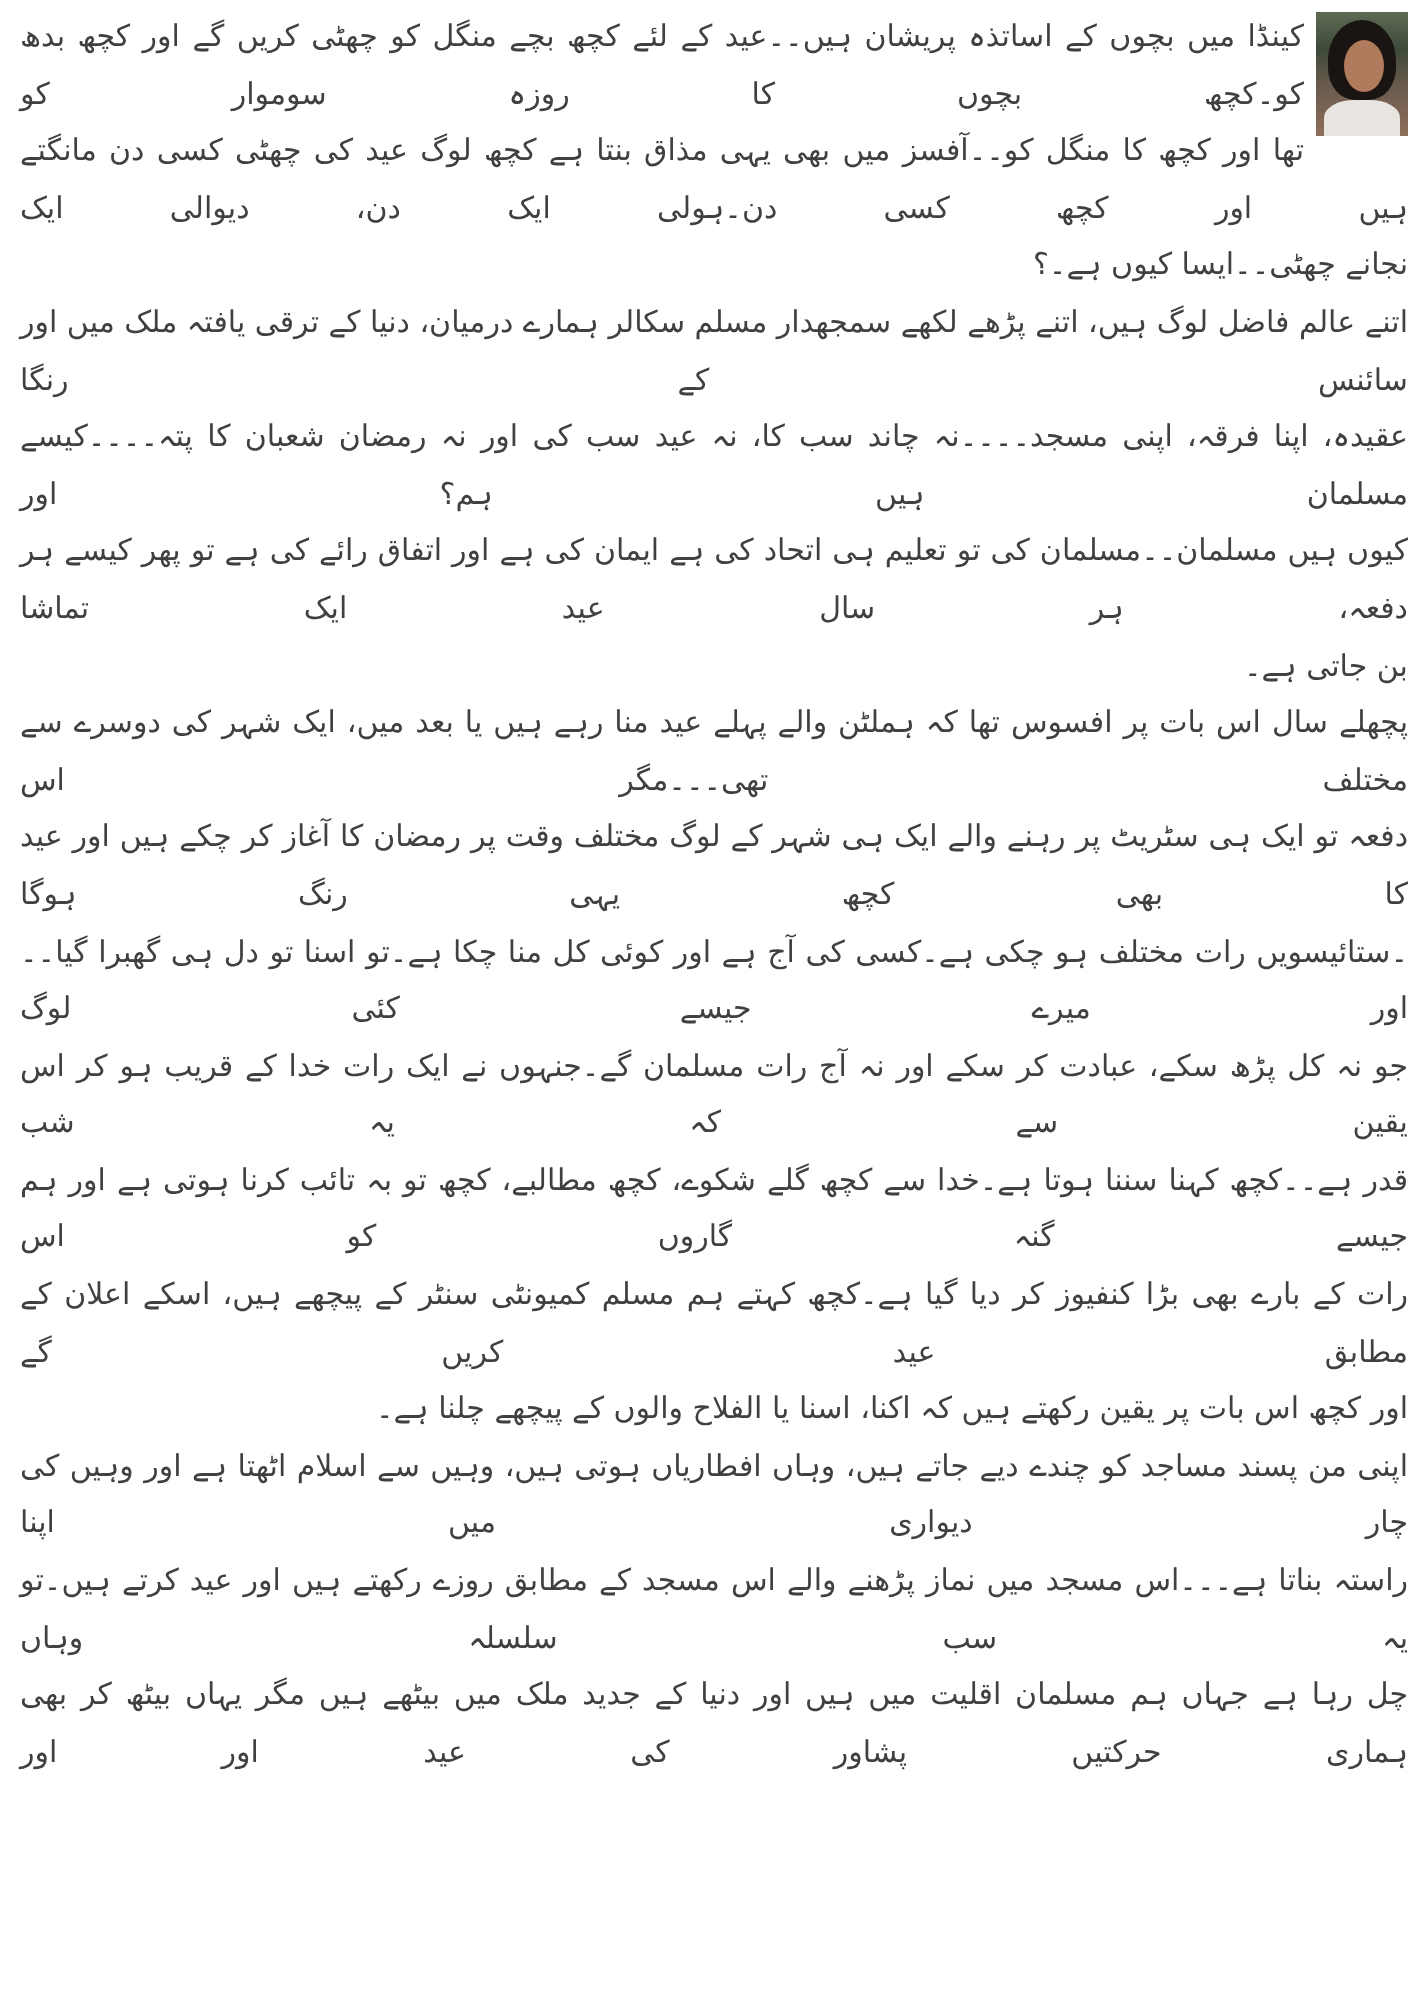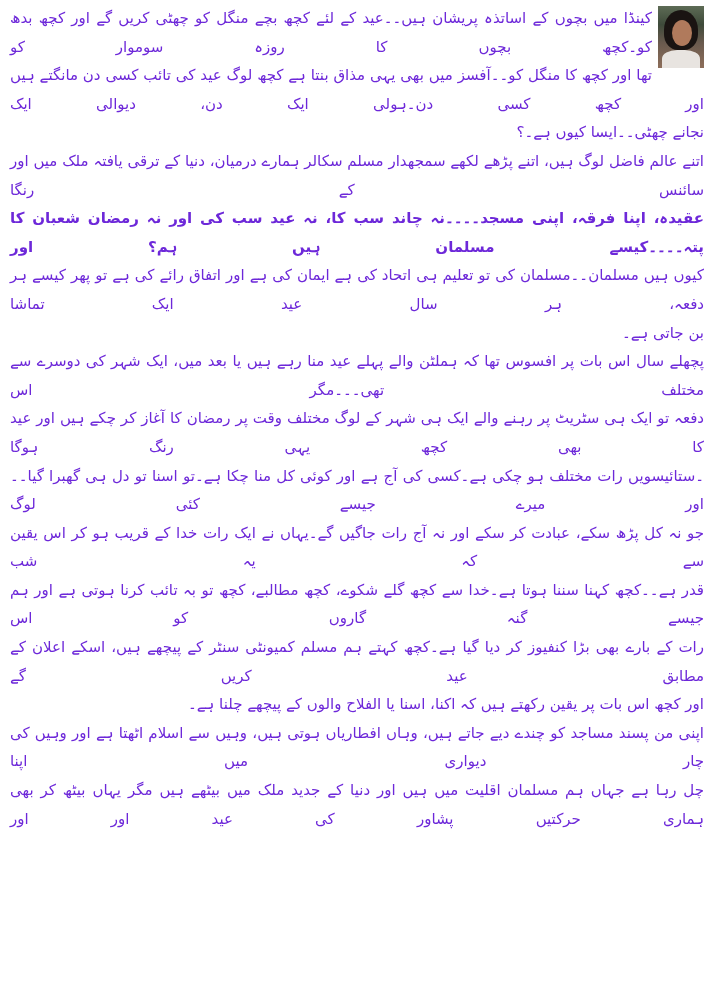--- a/index.html
+++ b/index.html
@@ -1,20 +1,20 @@
 <!DOCTYPE html>
 <html><head>
 <meta charset="utf-8">
 <style>
   html, body { margin:0; padding:0; background:#ffffff; }
   body { width:712px; height:995px; overflow:hidden; position:relative; }
   .page {
     position:absolute; left:0; top:0; width:712px; height:995px;
     direction:rtl; box-sizing:border-box; padding:4px 8px 0 10px;
-    font-family:"DejaVu Sans", sans-serif; color:#6d28d9;
+    font-family:"DejaVu Sans", sans-serif; color:#404040;
   }
   .author-photo {
     float:right; width:46px; height:62px; margin:2px 0 2px 6px;
     background:linear-gradient(180deg,#5d6b55 0%,#3e4a3a 30%,#6a5a4e 60%,#8d6e5a 100%);
     position:relative; overflow:hidden;
   }
   .author-photo .hair { position:absolute; left:6px; top:4px; width:34px; height:40px; border-radius:50% 50% 40% 40%; background:#1a1412; }
   .author-photo .face { position:absolute; left:14px; top:14px; width:20px; height:26px; border-radius:50%; background:#b07a5c; }
   .author-photo .body { position:absolute; left:4px; top:44px; width:38px; height:22px; border-radius:40% 40% 0 0; background:#e8e4e0; }
   p.line {
@@ -28,36 +28,37 @@
 
 <div class="page">
   <div class="author-photo">
     <div class="hair"></div>
     <div class="face"></div>
     <div class="body"></div>
   </div>
   <div id="article-body">
       <div class="para">
         <p class="line" style="text-align-last: justify;">کینڈا میں بچوں کے اساتذہ پریشان ہیں۔۔عید کے لئے کچھ بچے منگل کو چھٹی کریں گے اور کچھ بدھ کو۔کچھ بچوں کا روزہ سوموار کو</p>
-        <p class="line" style="text-align-last: justify;">تھا اور کچھ کا منگل کو۔۔آفسز میں بھی یہی مذاق بنتا ہے کچھ لوگ عید کی تائب کسی دن مانگتے ہیں اور کچھ کسی دن۔ہولی ایک دن، دیوالی ایک</p>
+        <p class="line" style="text-align-last: justify;">تھا اور کچھ کا منگل کو۔۔آفسز میں بھی یہی مذاق بنتا ہے کچھ لوگ عید کی چھٹی کسی دن مانگتے ہیں اور کچھ کسی دن۔ہولی ایک دن، دیوالی ایک</p>
         <p class="line" style="text-align-last: right;">نجانے چھٹی۔۔ایسا کیوں ہے۔؟</p>
       </div>
       <div class="para">
         <p class="line" style="text-align-last: justify;">اتنے عالم فاضل لوگ ہیں، اتنے پڑھے لکھے سمجھدار مسلم سکالر ہمارے درمیان، دنیا کے ترقی یافتہ ملک میں اور سائنس کے رنگا</p>
-        <p class="line" style="text-align-last: justify; font-weight: bold;">عقیدہ، اپنا فرقہ، اپنی مسجد۔۔۔۔نہ چاند سب کا، نہ عید سب کی اور نہ رمضان شعبان کا پتہ۔۔۔۔کیسے مسلمان ہیں ہم؟ اور</p>
+        <p class="line" style="text-align-last: justify;">عقیدہ، اپنا فرقہ، اپنی مسجد۔۔۔۔نہ چاند سب کا، نہ عید سب کی اور نہ رمضان شعبان کا پتہ۔۔۔۔کیسے مسلمان ہیں ہم؟ اور</p>
         <p class="line" style="text-align-last: justify;">کیوں ہیں مسلمان۔۔مسلمان کی تو تعلیم ہی اتحاد کی ہے ایمان کی ہے اور اتفاق رائے کی ہے تو پھر کیسے ہر دفعہ، ہر سال عید ایک تماشا</p>
         <p class="line" style="text-align-last: right;">بن جاتی ہے۔</p>
       </div>
       <div class="para">
         <p class="line" style="text-align-last: justify;">پچھلے سال اس بات پر افسوس تھا کہ ہملٹن والے پہلے عید منا رہے ہیں یا بعد میں، ایک شہر کی دوسرے سے مختلف تھی۔۔۔مگر اس</p>
         <p class="line" style="text-align-last: justify;">دفعہ تو ایک ہی سٹریٹ پر رہنے والے ایک ہی شہر کے لوگ مختلف وقت پر رمضان کا آغاز کر چکے ہیں اور عید کا بھی کچھ یہی رنگ ہوگا</p>
         <p class="line" style="text-align-last: justify;">۔ستائیسویں رات مختلف ہو چکی ہے۔کسی کی آج ہے اور کوئی کل منا چکا ہے۔تو اسنا تو دل ہی گھبرا گیا۔۔اور میرے جیسے کئی لوگ</p>
-        <p class="line" style="text-align-last: justify;">جو نہ کل پڑھ سکے، عبادت کر سکے اور نہ آج رات جاگیں گے۔یہاں نے ایک رات خدا کے قریب ہو کر اس یقین سے کہ یہ شب</p>
+        <p class="line" style="text-align-last: justify;">جو نہ کل پڑھ سکے، عبادت کر سکے اور نہ آج رات مسلمان گے۔جنہوں نے ایک رات خدا کے قریب ہو کر اس یقین سے کہ یہ شب</p>
         <p class="line" style="text-align-last: justify;">قدر ہے۔۔کچھ کہنا سننا ہوتا ہے۔خدا سے کچھ گلے شکوے، کچھ مطالبے، کچھ تو بہ تائب کرنا ہوتی ہے اور ہم جیسے گنہ گاروں کو اس</p>
         <p class="line" style="text-align-last: justify;">رات کے بارے بھی بڑا کنفیوز کر دیا گیا ہے۔کچھ کہتے ہم مسلم کمیونٹی سنٹر کے پیچھے ہیں، اسکے اعلان کے مطابق عید کریں گے</p>
         <p class="line" style="text-align-last: right;">اور کچھ اس بات پر یقین رکھتے ہیں کہ اکنا، اسنا یا الفلاح والوں کے پیچھے چلنا ہے۔</p>
       </div>
       <div class="para">
         <p class="line" style="text-align-last: justify;">اپنی من پسند مساجد کو چندے دیے جاتے ہیں، وہاں افطاریاں ہوتی ہیں، وہیں سے اسلام اٹھتا ہے اور وہیں کی چار دیواری میں اپنا</p>
+        <p class="line" style="text-align-last: justify;">راستہ بناتا ہے۔۔۔اس مسجد میں نماز پڑھنے والے اس مسجد کے مطابق روزے رکھتے ہیں اور عید کرتے ہیں۔تو یہ سب سلسلہ وہاں</p>
         <p class="line" style="text-align-last: justify;">چل رہا ہے جہاں ہم مسلمان اقلیت میں ہیں اور دنیا کے جدید ملک میں بیٹھے ہیں مگر یہاں بیٹھ کر بھی ہماری حرکتیں پشاور کی عید اور اور</p>
       </div>
     </div>
 </div>
 
 </body></html>

